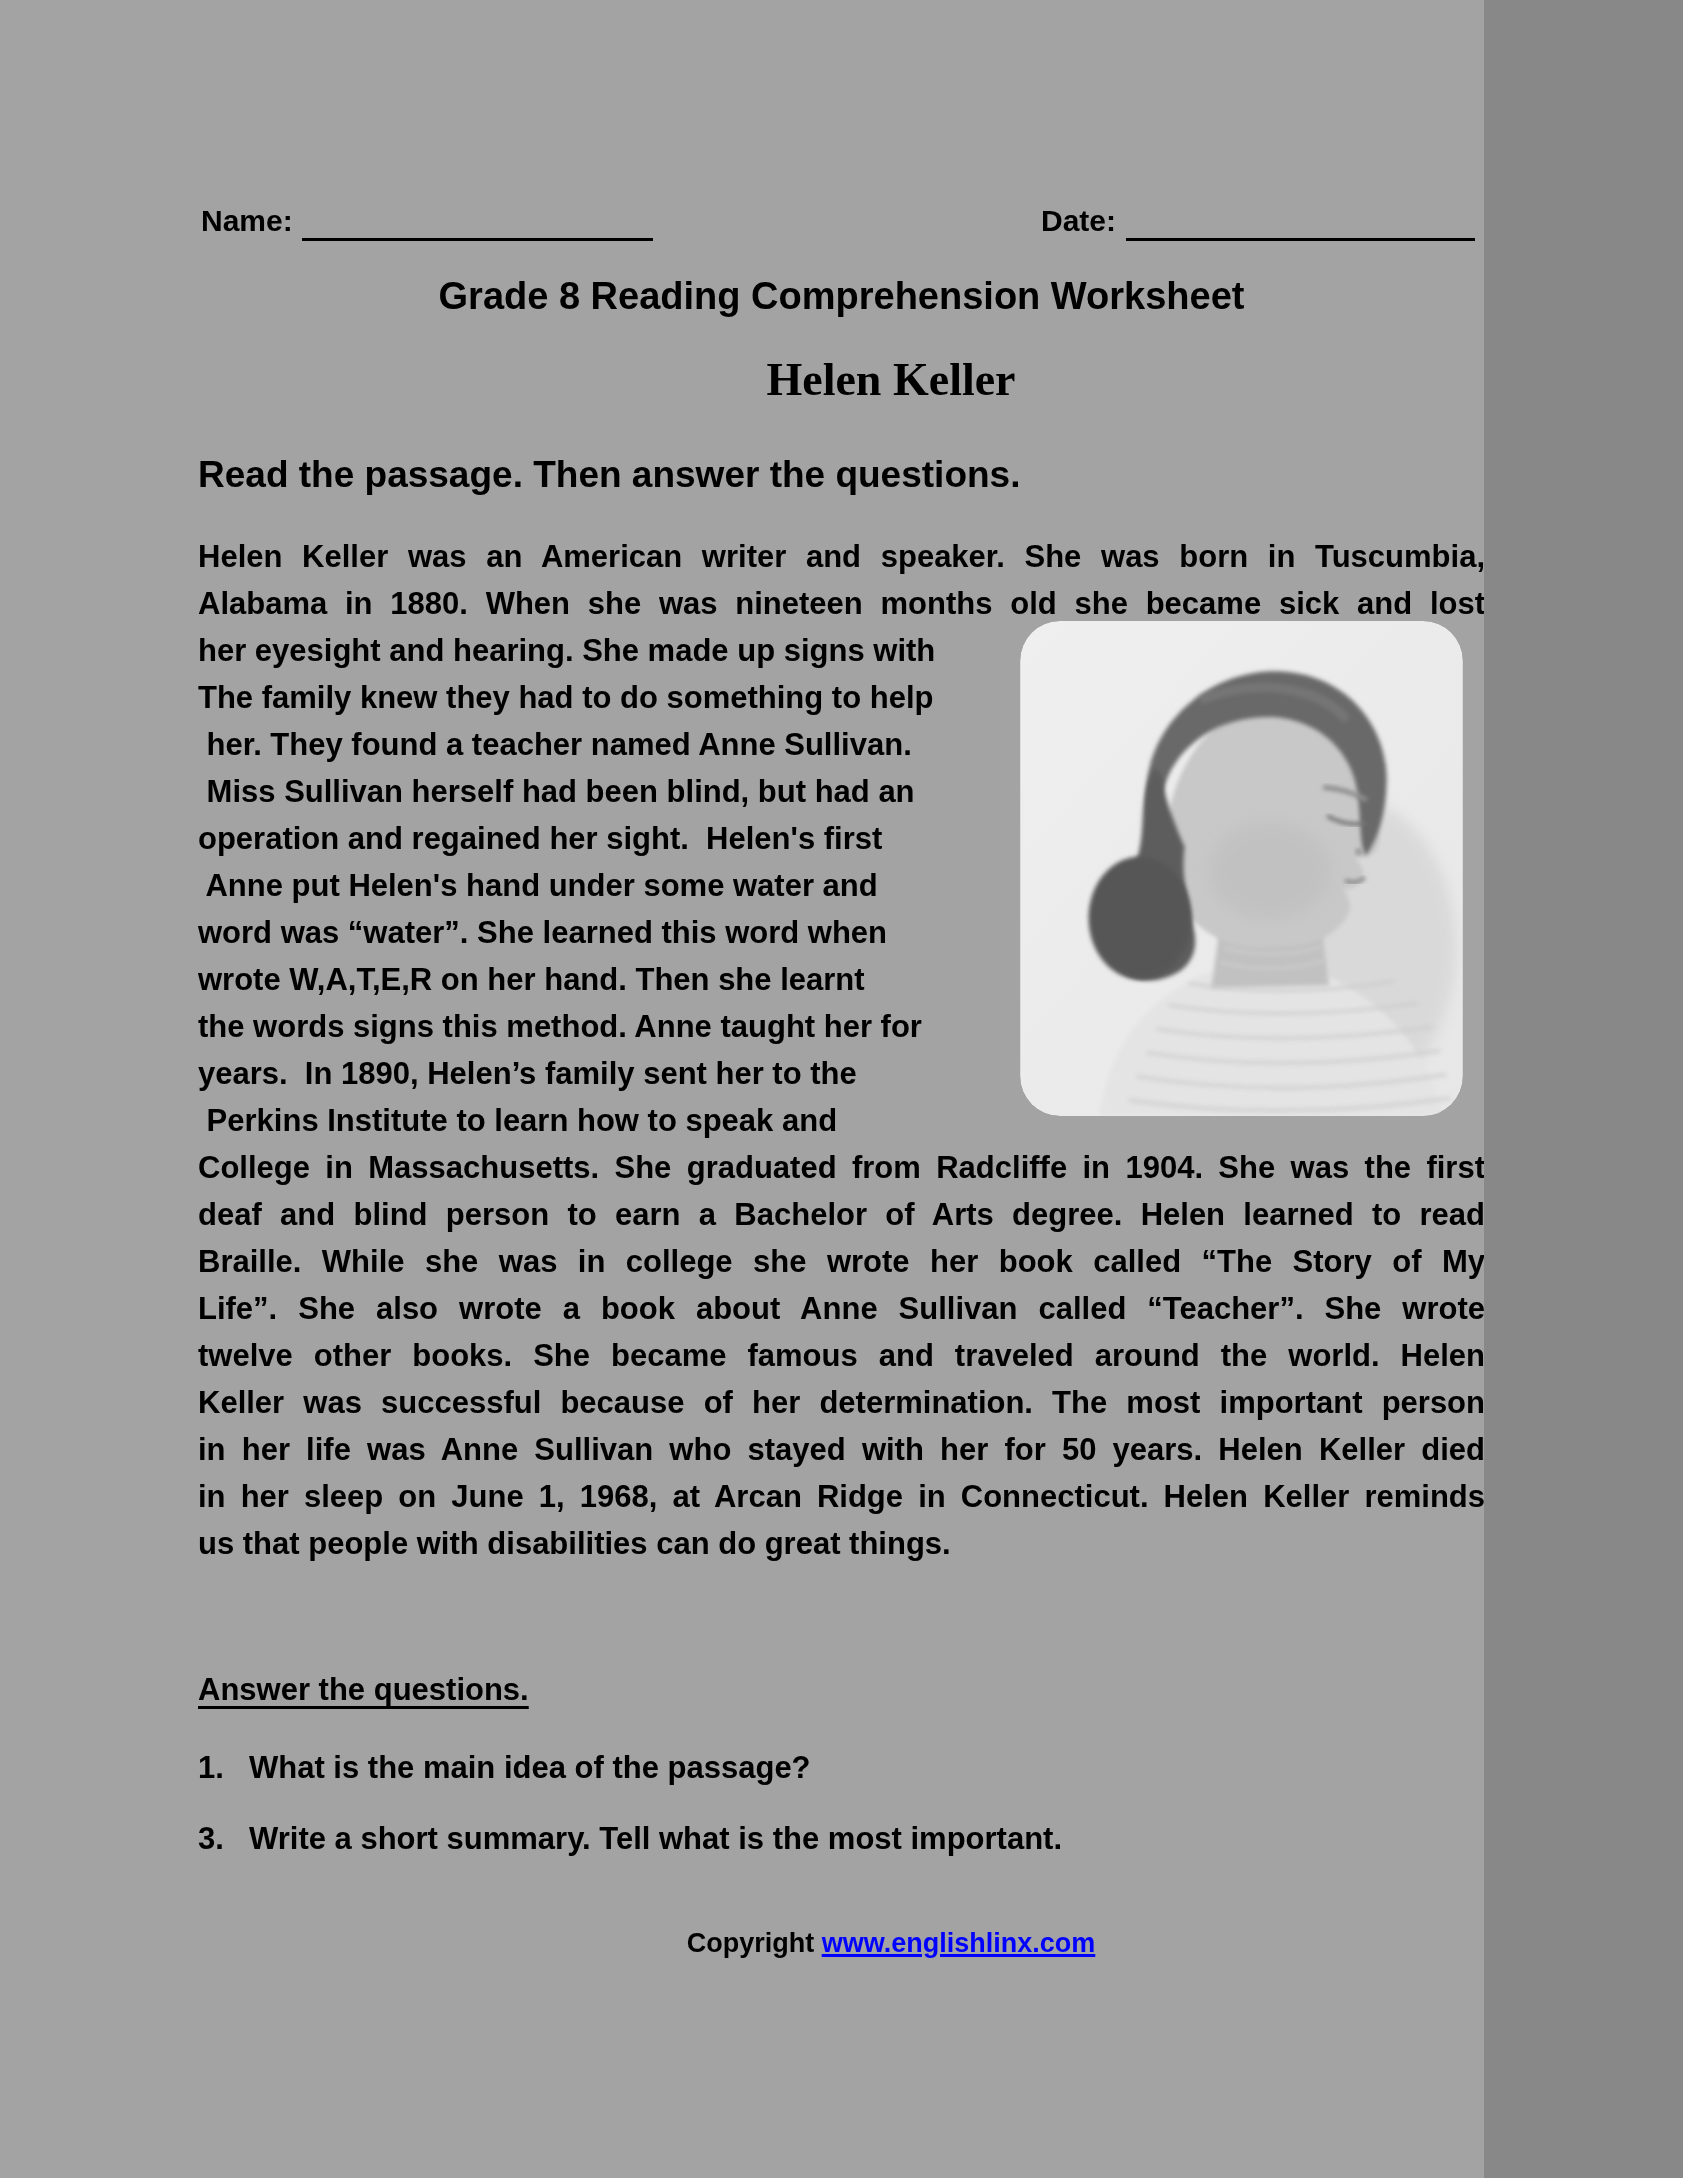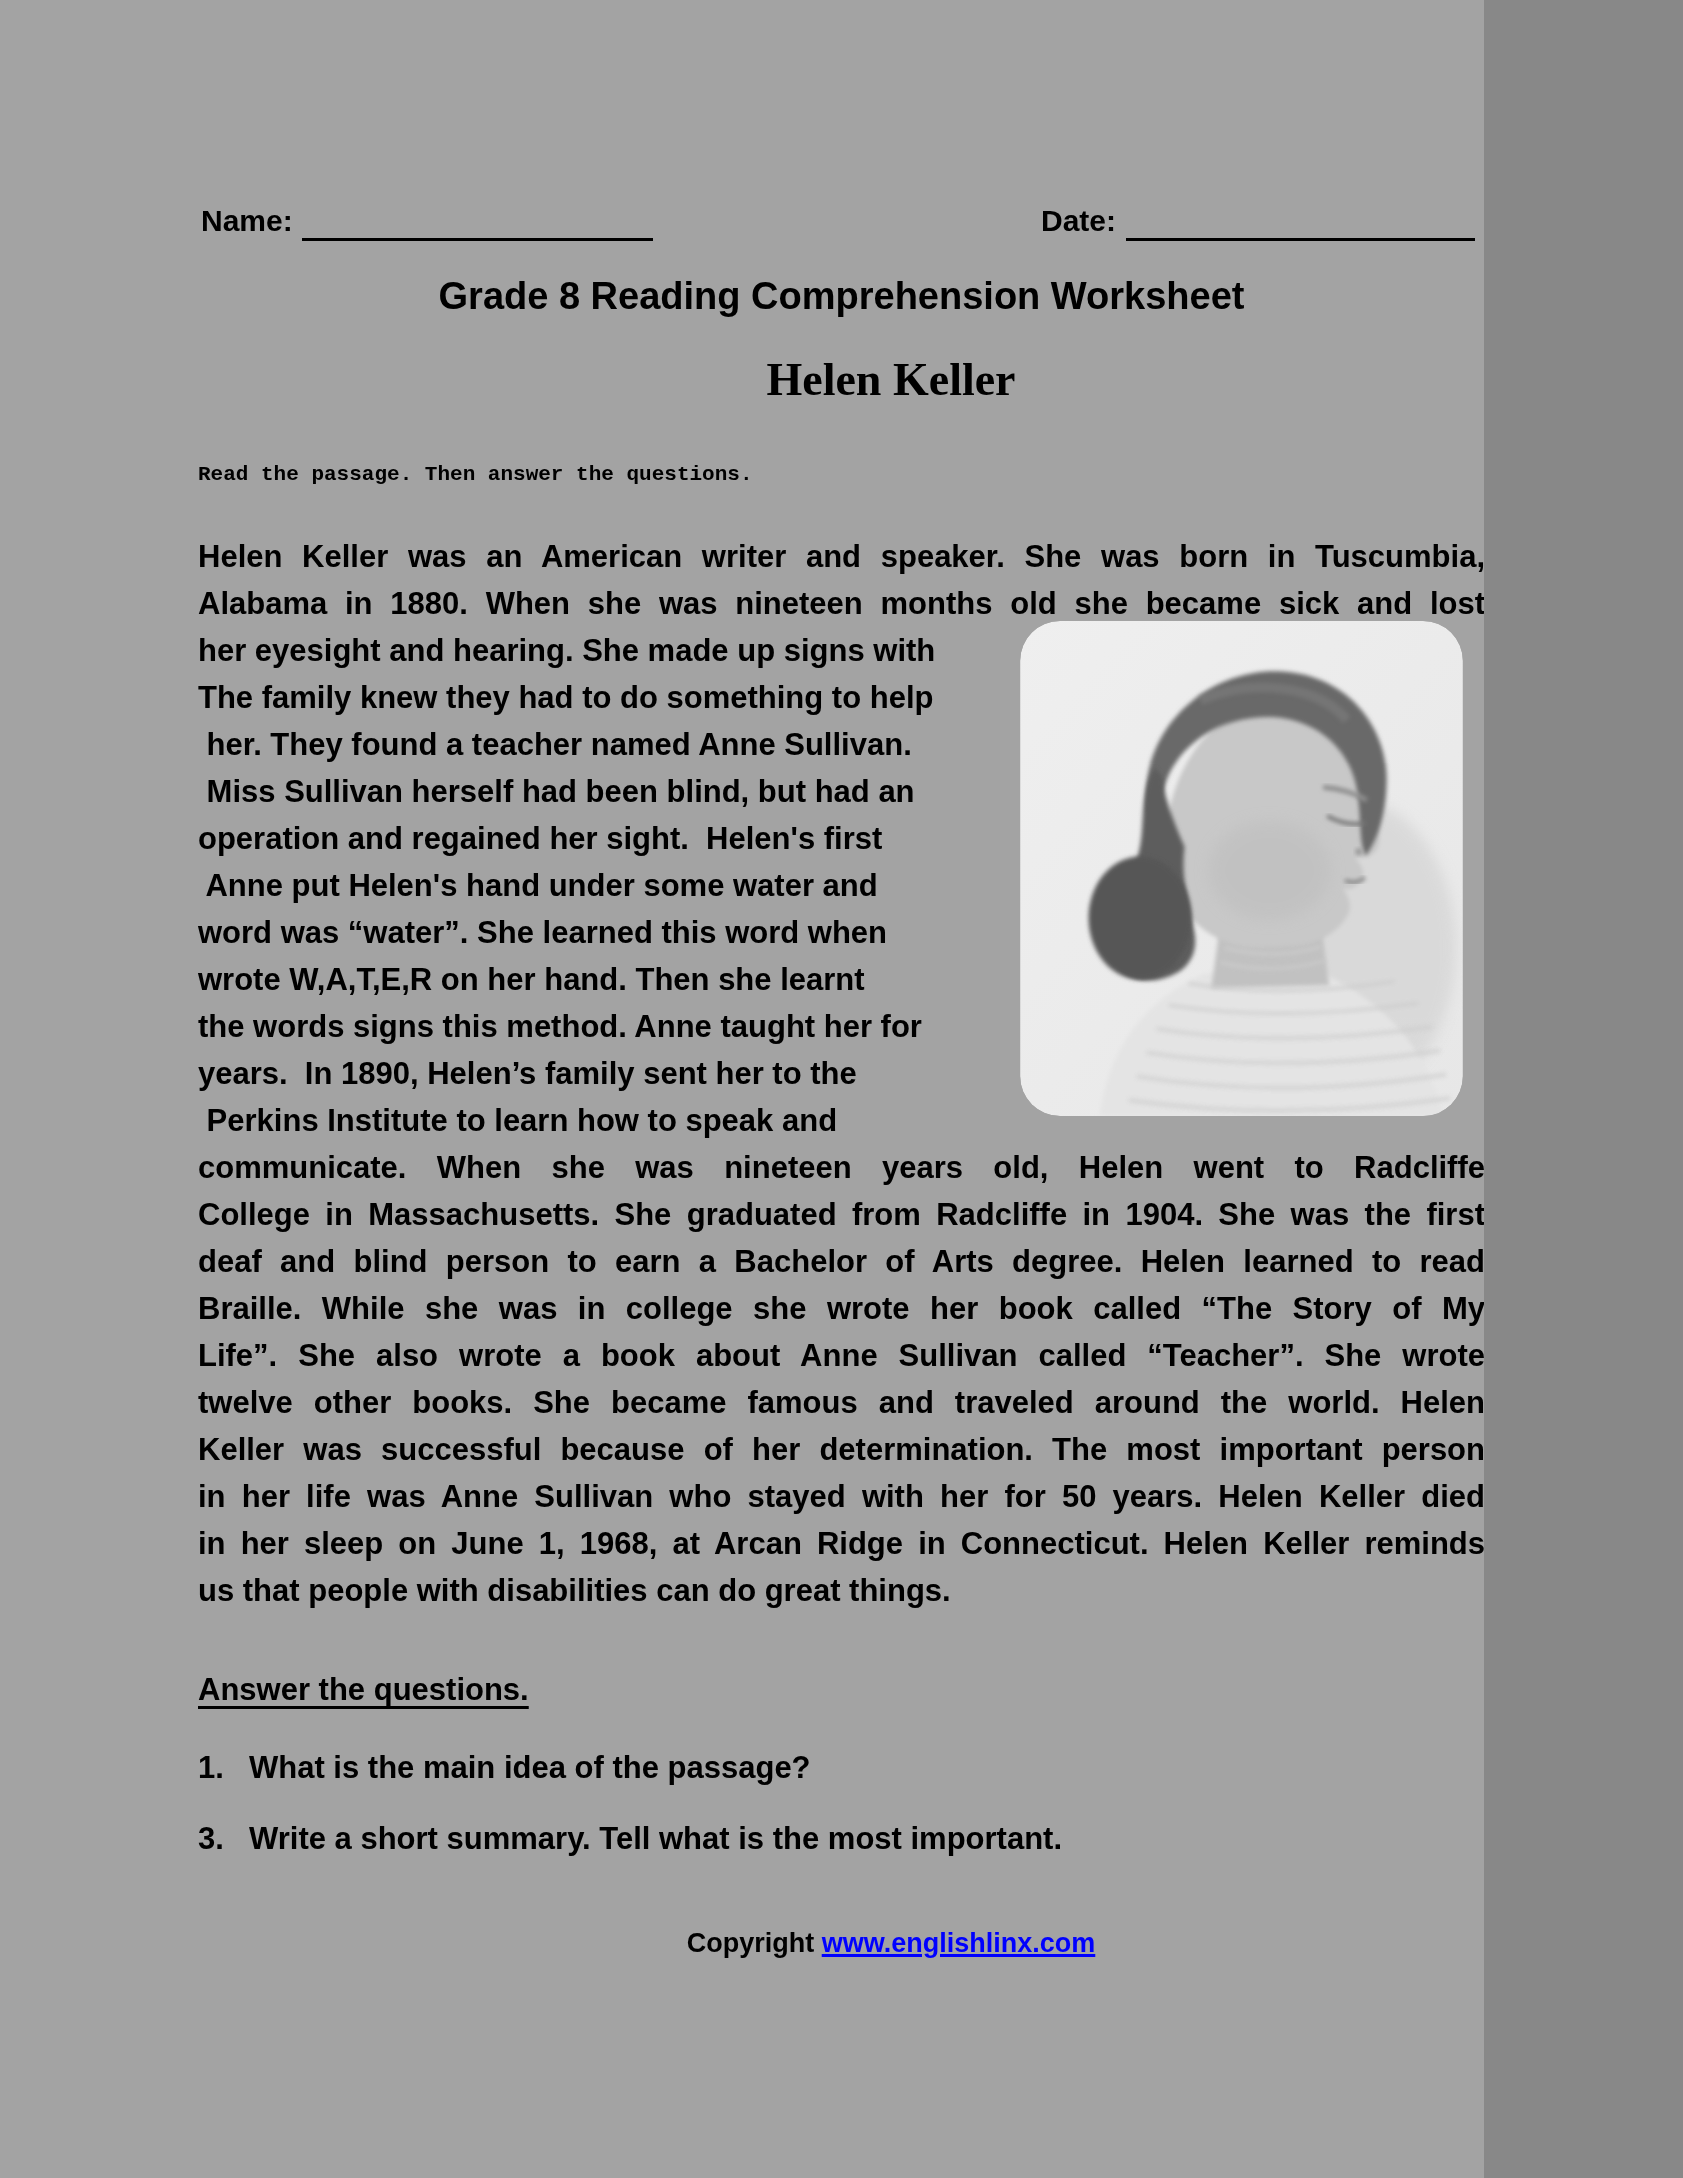--- a/index.html
+++ b/index.html
@@ -9,21 +9,21 @@
     overflow:hidden;
     padding-left:16px;
   }
   .abs{position:absolute;}
   
   .field-label{font-size:30px;line-height:36px;}
   .blank{display:block;height:0;border-top:3px solid #000;}
   .title{left:0;top:273px;width:1683px;text-align:center;font-size:38px;line-height:46px;}
   .subtitle{left:99px;top:352px;width:1584px;text-align:center;
     font-family:"Liberation Serif",serif;font-size:46px;line-height:55px;}
-  .instruction{left:198px;top:455px;font-size:21px;line-height:40px;font-family:Liberation Mono, monospace;}
+  .instruction{left:198px;top:455px;font-size:37px;line-height:40px;}
   
   .passage{left:198px;top:501px;width:1287px;font-size:31px;margin-top:32px;}
   .passage-line{height:47px;line-height:47px;}
   .line--justify{width:1287px;text-align:justify;text-align-last:justify;}
   .line--narrow{width:822px;white-space:pre;}
   .line--plain{width:1287px;}
   
   .photo-frame{left:1020px;top:621px;width:443px;height:495px;border-radius:40px;overflow:hidden;}
   .photo-frame svg{display:block;width:443px;height:495px;}
   
@@ -59,21 +59,20 @@
       <div class="passage-line line--narrow">The family knew they had to do something to help</div>
       <div class="passage-line line--narrow"> her. They found a teacher named Anne Sullivan.</div>
       <div class="passage-line line--narrow"> Miss Sullivan herself had been blind, but had an</div>
       <div class="passage-line line--narrow">operation and regained her sight.  Helen's first</div>
       <div class="passage-line line--narrow"> Anne put Helen's hand under some water and</div>
       <div class="passage-line line--narrow">word was “water”. She learned this word when</div>
       <div class="passage-line line--narrow">wrote W,A,T,E,R on her hand. Then she learnt</div>
       <div class="passage-line line--narrow">the words signs this method. Anne taught her for</div>
       <div class="passage-line line--narrow">years.  In 1890, Helen’s family sent her to the</div>
       <div class="passage-line line--narrow"> Perkins Institute to learn how to speak and</div>
-      <div class="passage-line line--justify">communicate. When she was nineteen years old, Helen went to Radcliffe</div>
       <div class="passage-line line--justify">College in Massachusetts. She graduated from Radcliffe in 1904. She was the first</div>
       <div class="passage-line line--justify">deaf and blind person to earn a Bachelor of Arts degree. Helen learned to read</div>
       <div class="passage-line line--justify">Braille.  While she was in college she wrote her book called “The Story of My</div>
       <div class="passage-line line--justify">Life”. She also wrote a book about Anne Sullivan called “Teacher”. She wrote</div>
       <div class="passage-line line--justify">twelve other books. She became famous and traveled around the world. Helen</div>
       <div class="passage-line line--justify">Keller was successful because of her determination. The most important person</div>
       <div class="passage-line line--justify">in her life was Anne Sullivan who stayed with her for 50 years. Helen Keller died</div>
       <div class="passage-line line--justify">in her sleep on June 1, 1968, at Arcan Ridge in Connecticut. Helen Keller reminds</div>
       <div class="passage-line line--plain">us that people with disabilities can do great things.</div>
     </div>

